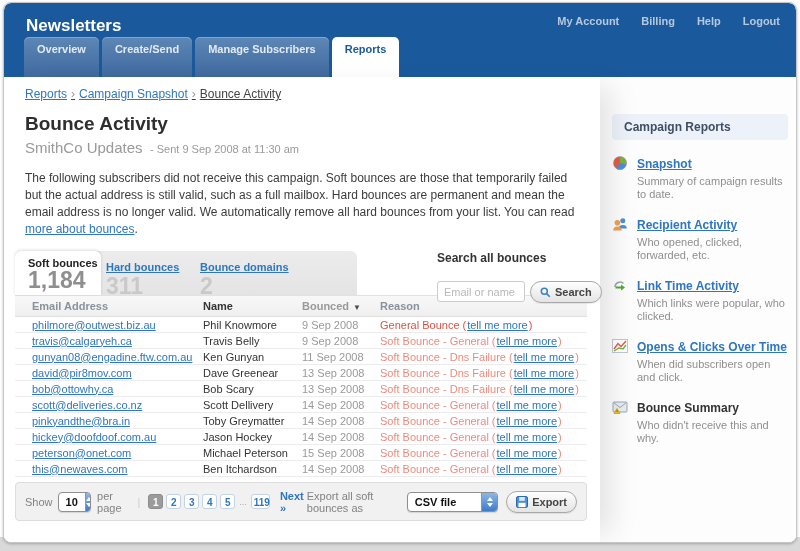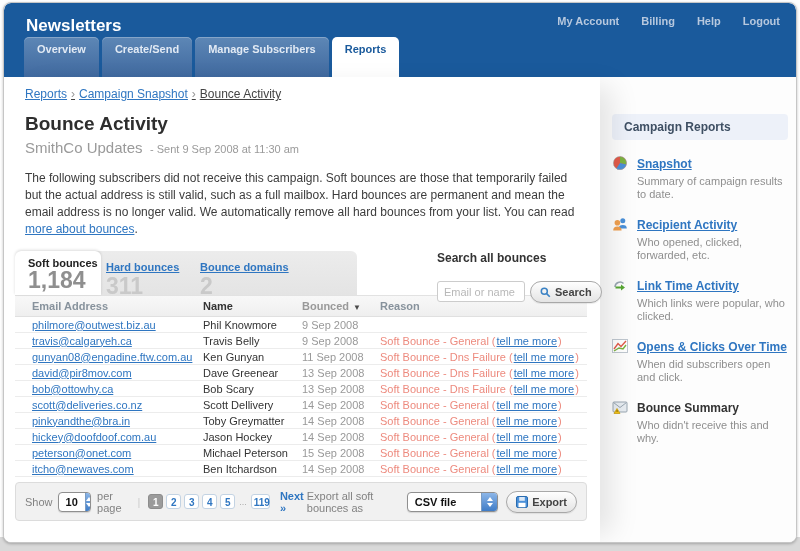--- a/index.html
+++ b/index.html
@@ -182,20 +182,21 @@
         <span class="c-email">Email Address</span>
         <span class="c-name">Name</span>
         <span class="c-date"><span>Bounced</span><span class="sort">▼</span></span>
         <span class="c-reason">Reason</span>
       </div>
       <div>
           <div class="trow">
           <span class="c-email"><a href="#" class="lnk">philmore@outwest.biz.au</a></span>
           <span class="c-name">Phil Knowmore</span>
           <span class="c-date">9 Sep 2008</span>
+          <span class="c-reason reason-wrap strong"><span>General Bounce</span><span class="paren sp">(</span><a href="#" class="lnk">tell me more</a><span class="paren">)</span></span>
         </div>
           <div class="trow">
           <span class="c-email"><a href="#" class="lnk">travis@calgaryeh.ca</a></span>
           <span class="c-name">Travis Belly</span>
           <span class="c-date">9 Sep 2008</span>
           <span class="c-reason reason-wrap"><span>Soft Bounce - General</span><span class="paren sp">(</span><a href="#" class="lnk">tell me more</a><span class="paren">)</span></span>
         </div>
           <div class="trow">
           <span class="c-email"><a href="#" class="lnk">gunyan08@engadine.ftw.com.au</a></span>
           <span class="c-name">Ken Gunyan</span>
@@ -232,21 +233,21 @@
           <span class="c-date">14 Sep 2008</span>
           <span class="c-reason reason-wrap"><span>Soft Bounce - General</span><span class="paren sp">(</span><a href="#" class="lnk">tell me more</a><span class="paren">)</span></span>
         </div>
           <div class="trow">
           <span class="c-email"><a href="#" class="lnk">peterson@onet.com</a></span>
           <span class="c-name">Michael Peterson</span>
           <span class="c-date">15 Sep 2008</span>
           <span class="c-reason reason-wrap"><span>Soft Bounce - General</span><span class="paren sp">(</span><a href="#" class="lnk">tell me more</a><span class="paren">)</span></span>
         </div>
           <div class="trow">
-          <span class="c-email"><a href="#" class="lnk">itcho@newaves.com</a></span>
+          <span class="c-email"><a href="#" class="lnk">this@newaves.com</a></span>
           <span class="c-name">Ben Itchardson</span>
           <span class="c-date">14 Sep 2008</span>
           <span class="c-reason reason-wrap"><span>Soft Bounce - General</span><span class="paren sp">(</span><a href="#" class="lnk">tell me more</a><span class="paren">)</span></span>
         </div>
         </div>
 
       <div class="foot">
         <span>Show</span>
         <span class="fsel" style="margin:0 6px 0 5px;">
           <span class="val">10</span>

